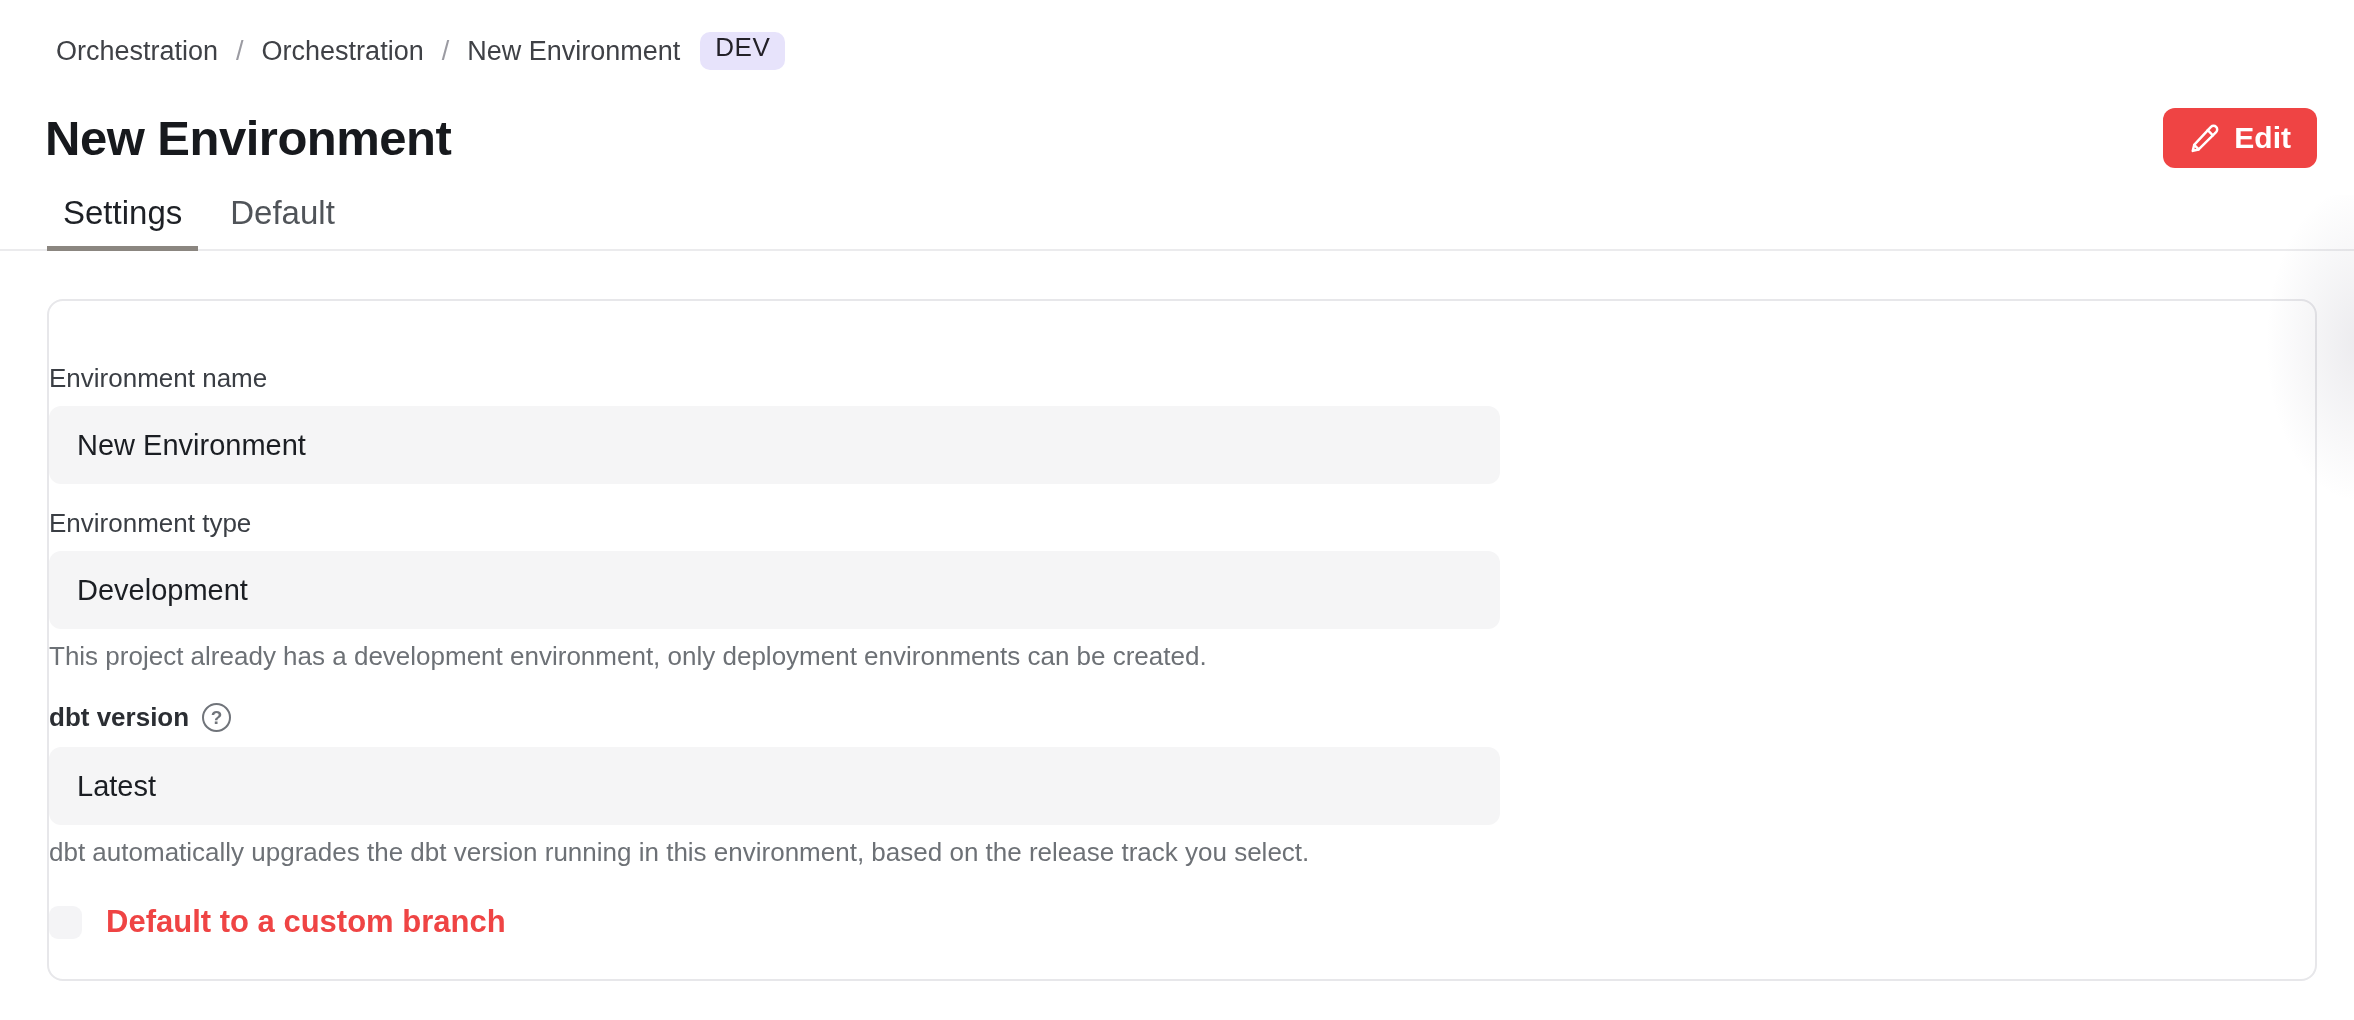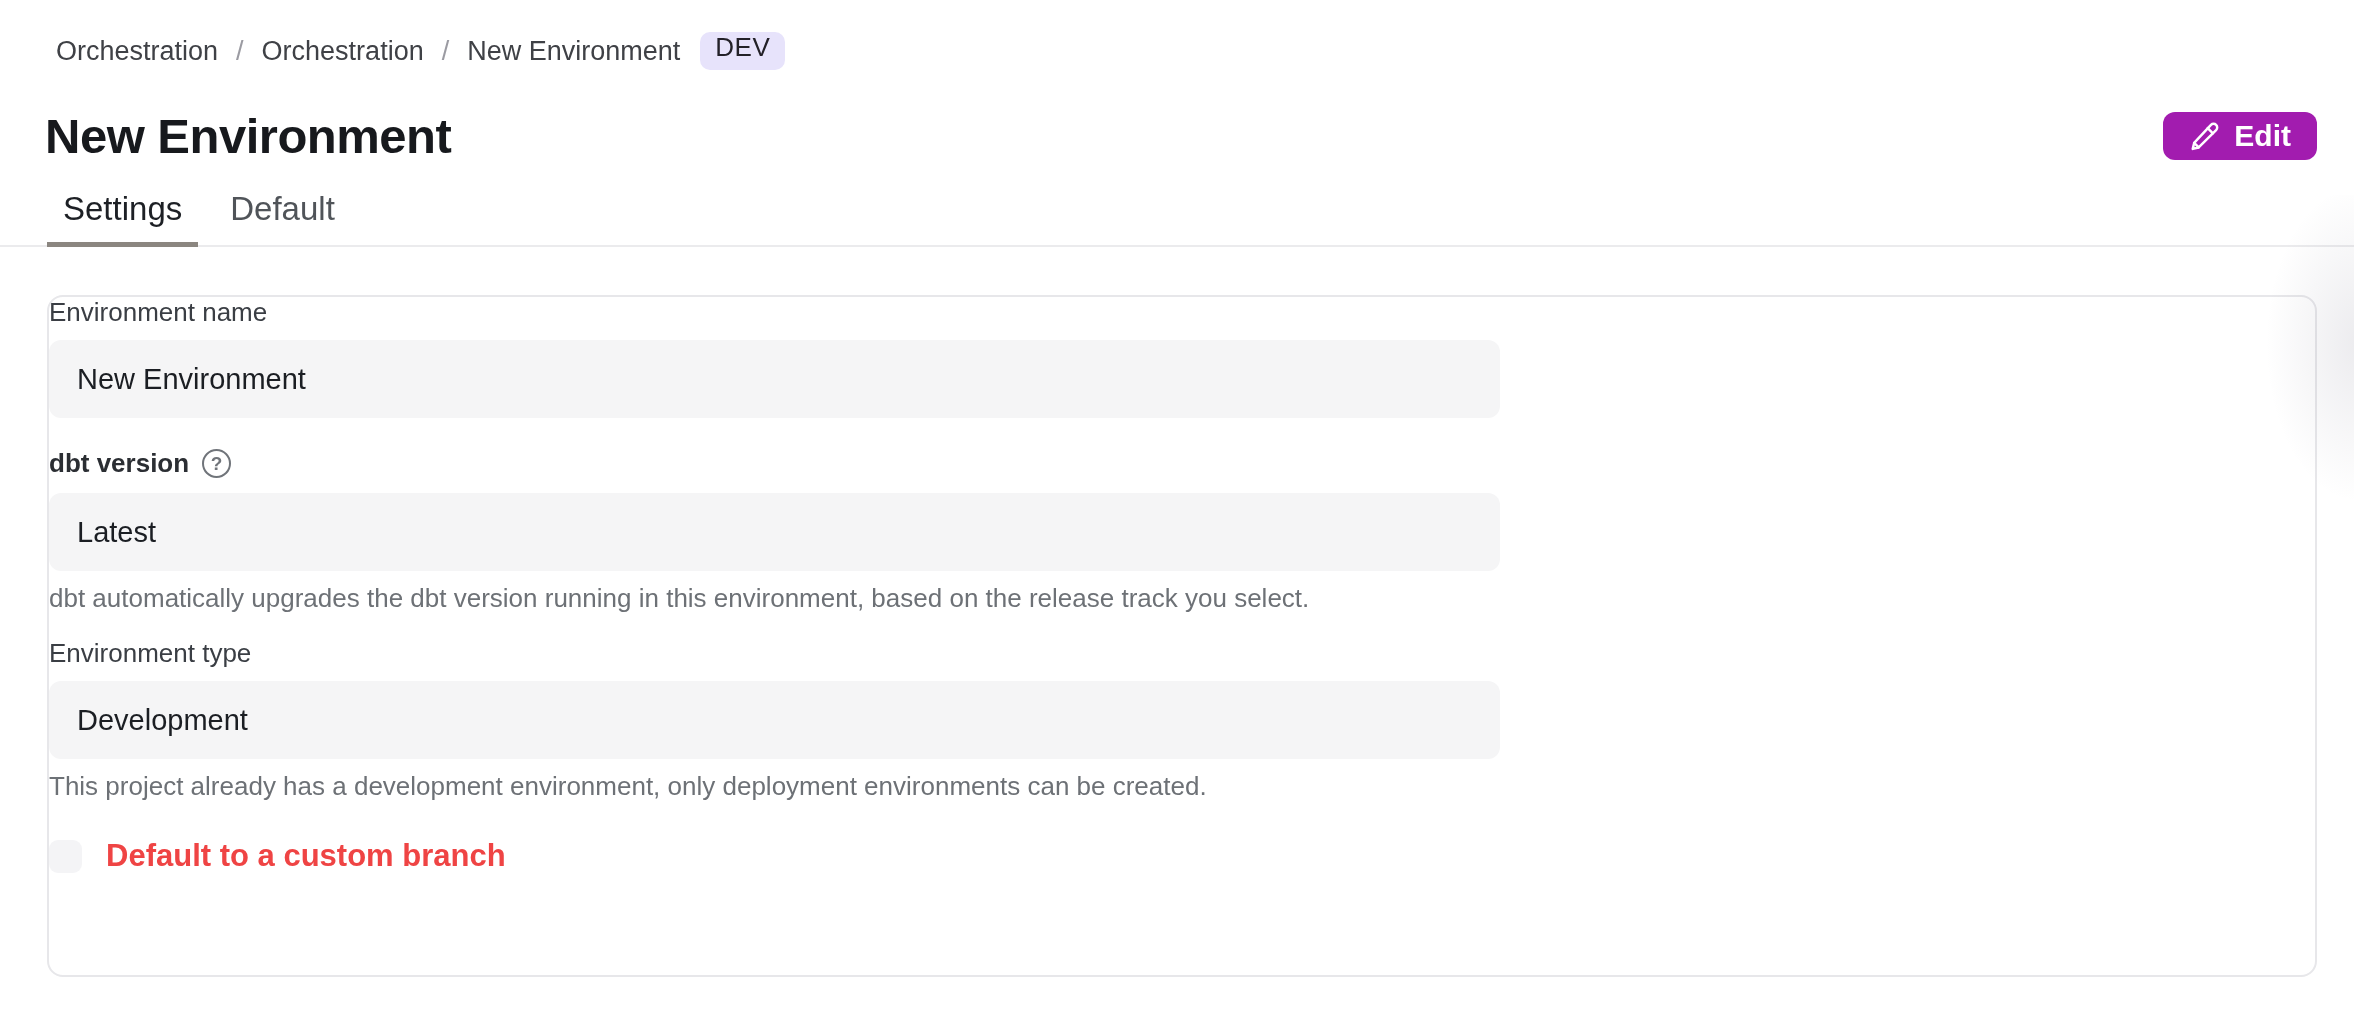--- a/index.html
+++ b/index.html
@@ -49,23 +49,23 @@
     margin: 38px 37px 0 45px;
   }
   .page-title {
     font-size: 49px;
     font-weight: 600;
     letter-spacing: -0.5px;
     color: #17191d;
   }
   .edit-btn {
     display: flex; align-items: center; gap: 14px;
-    height: 48px;
+    height: 60px;
     padding: 0 26px;
-    background: #a21caf;
+    background: #ef4444;
     color: #ffffff;
     border: none;
     border-radius: 12px;
     font-family: "Liberation Sans", sans-serif;
     font-size: 30px;
     font-weight: 600;
     cursor: pointer;
   }
   .edit-btn svg { display: block; }
 
@@ -108,20 +108,21 @@
   }
   .section-heading {
     font-size: 35px;
     font-weight: 600;
     color: #17191d;
     letter-spacing: -0.2px;
   }
   .card-right {
     flex: none;
     width: 1451px;
+    padding-top: 62px;
   }
 
   .field { margin-bottom: 24px; }
   .field-label {
     font-size: 26px;
     color: #3a3e44;
     font-weight: 500;
     margin-bottom: 12px;
   }
   .label-row { display: flex; align-items: center; gap: 13px; margin-bottom: 14px; }
@@ -210,34 +211,34 @@
 
 <section class="card">
 
   <div class="card-right">
 
     <div class="field">
       <div class="field-label">Environment name</div>
       <input class="text-input" type="text" readonly="" value="New Environment" style="">
     </div>
 
+    <div class="field">
+      <div class="field-label">Environment type</div>
+      <input class="text-input" type="text" readonly="" value="Development" style="">
+      <div class="helper-text">This project already has a development environment, only deployment environments can be created.</div>
+    </div>
+
     <div class="field" style="margin-top:30px;">
       <div class="label-row">
         <div class="field-label">dbt version</div>
         <div class="help-icon">?</div>
       </div>
       <input class="text-input" type="text" readonly="" value="Latest" style="">
       <div class="helper-text">dbt automatically upgrades the dbt version running in this environment, based on the release track you select.</div>
     </div>
 
-    <div class="field">
-      <div class="field-label">Environment type</div>
-      <input class="text-input" type="text" readonly="" value="Development" style="">
-      <div class="helper-text">This project already has a development environment, only deployment environments can be created.</div>
-    </div>
-
     <div class="checkbox-row">
       <div class="checkbox" role="checkbox" aria-checked="false"></div>
       <div class="checkbox-label">Default to a custom branch</div>
     </div>
 
   </div>
 </section>
 
 </body></html>

